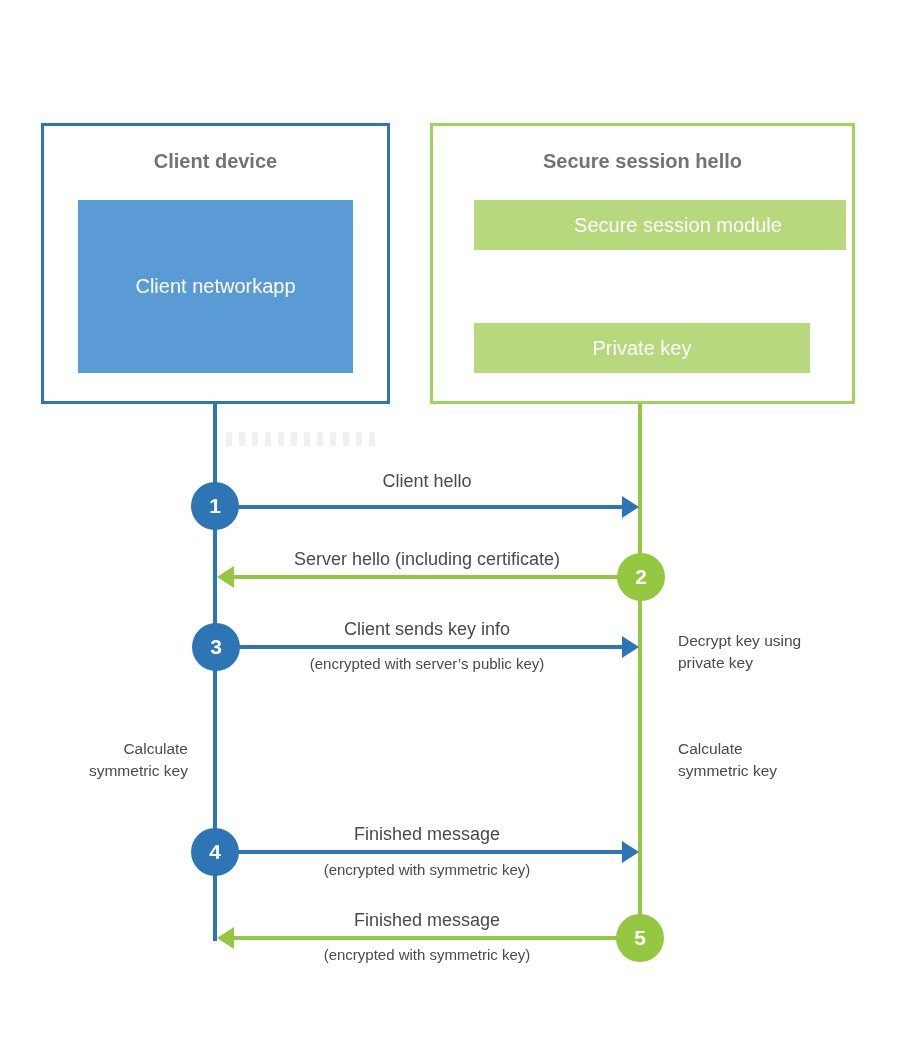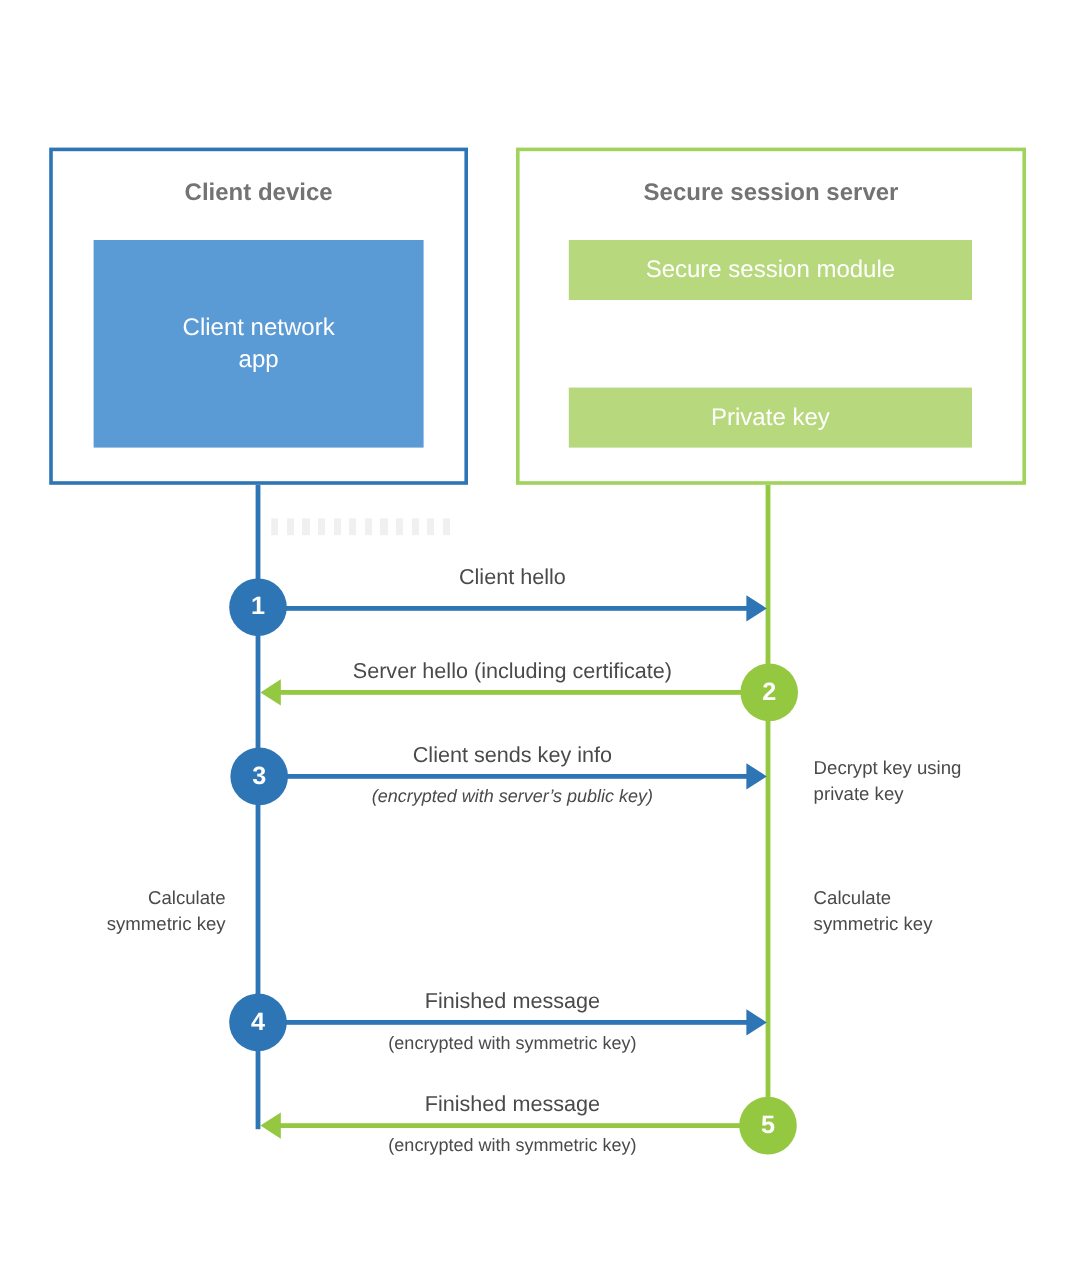--- a/index.html
+++ b/index.html
@@ -14,29 +14,29 @@
   
   .entity-box{position:absolute;top:123px;height:281px;box-sizing:border-box;background:#fff;z-index:2;}
   .client-box{left:41px;width:349px;border:3px solid #2e75b6;}
   .server-box{left:430px;width:425px;border:3px solid #a0d35c;}
   .entity-title{
     position:absolute;left:0;right:0;top:24px;text-align:center;
     font-size:20px;font-weight:700;color:#737373;
   }
   .client-app{
     position:absolute;left:78px;top:200px;width:275px;height:173px;background:#5b9bd5;
-    display:flex;flex-direction:column;align-items:center;justify-content:center;
+    display:flex;flex-direction:row;align-items:center;justify-content:center;
     color:#fff;font-size:20px;line-height:27px;z-index:3;text-align:center;
   }
   .server-bar{
     position:absolute;left:474px;width:336px;height:50px;background:#b7d87d;
     display:flex;align-items:center;justify-content:center;
     color:#fff;font-size:20px;z-index:3;
   }
-  .bar-1{top:200px;} .bar-2{top:262px;} .bar-3{top:323px;}
+  .bar-1{top:200px;padding-left:36px;} .bar-2{top:262px;} .bar-3{top:323px;}
   
   .vline{position:absolute;width:4px;z-index:1;}
   .vline-client{left:213px;top:403px;height:538px;background:#2e75b6;}
   .vline-server{left:638px;top:403px;height:535px;background:#94c840;}
   
   .watermark{
     position:absolute;left:226px;top:432px;width:150px;height:14px;z-index:0;
     background:repeating-linear-gradient(90deg,rgba(90,90,90,0.09) 0 6px,transparent 6px 13px);
   }
   
@@ -59,21 +59,21 @@
   .arrow-left .head{left:0;border-right:17px solid #94c840;}
   .a1{left:215px;width:424px;top:496px;}
   .a2{left:217px;width:423px;top:566px;}
   .a3{left:215px;width:424px;top:636px;}
   .a4{left:215px;width:424px;top:841px;}
   .a5{left:217px;width:423px;top:927px;}
   
   .msg{position:absolute;left:215px;width:424px;text-align:center;color:#4a4a4a;z-index:2;}
   .msg-main{font-size:18px;}
   .msg-sub{font-size:15px;}
-  .l1{top:471px;} .l2{top:549px;} .l3{top:619px;} .l3s{top:655px;font-style:italic;}
+  .l1{top:471px;} .l2{top:549px;} .l3{top:619px;} .l3s{top:655px;}
   .l4{top:824px;} .l4s{top:861px;} .l5{top:910px;} .l5s{top:946px;}
   
   .side-note{position:absolute;font-size:15.5px;line-height:22px;color:#4a4a4a;z-index:2;}
   .note-decrypt{left:678px;top:630px;text-align:left;}
   .note-calc-right{left:678px;top:738px;text-align:left;}
   .note-calc-left{left:28px;width:160px;top:738px;text-align:right;}
   .note-line{display:block;}
 </style>
 </head>
 <body>
@@ -83,21 +83,21 @@
 
   <div class="entity-box client-box">
     <div class="entity-title">Client device</div>
   </div>
   <div class="client-app">
     <span>Client network</span>
     <span>app</span>
   </div>
 
   <div class="entity-box server-box">
-    <div class="entity-title">Secure session server</div>
+    <div class="entity-title">Secure session hello</div>
   </div>
   <div class="server-bar bar-1">Secure session module</div>
   <div class="server-bar bar-3">Private key</div>
 
   <div class="vline vline-client"></div>
   <div class="vline vline-server"></div>
   <div class="watermark"></div>
 
   <div class="arrow arrow-right a1">
     <span class="shaft"></span>

